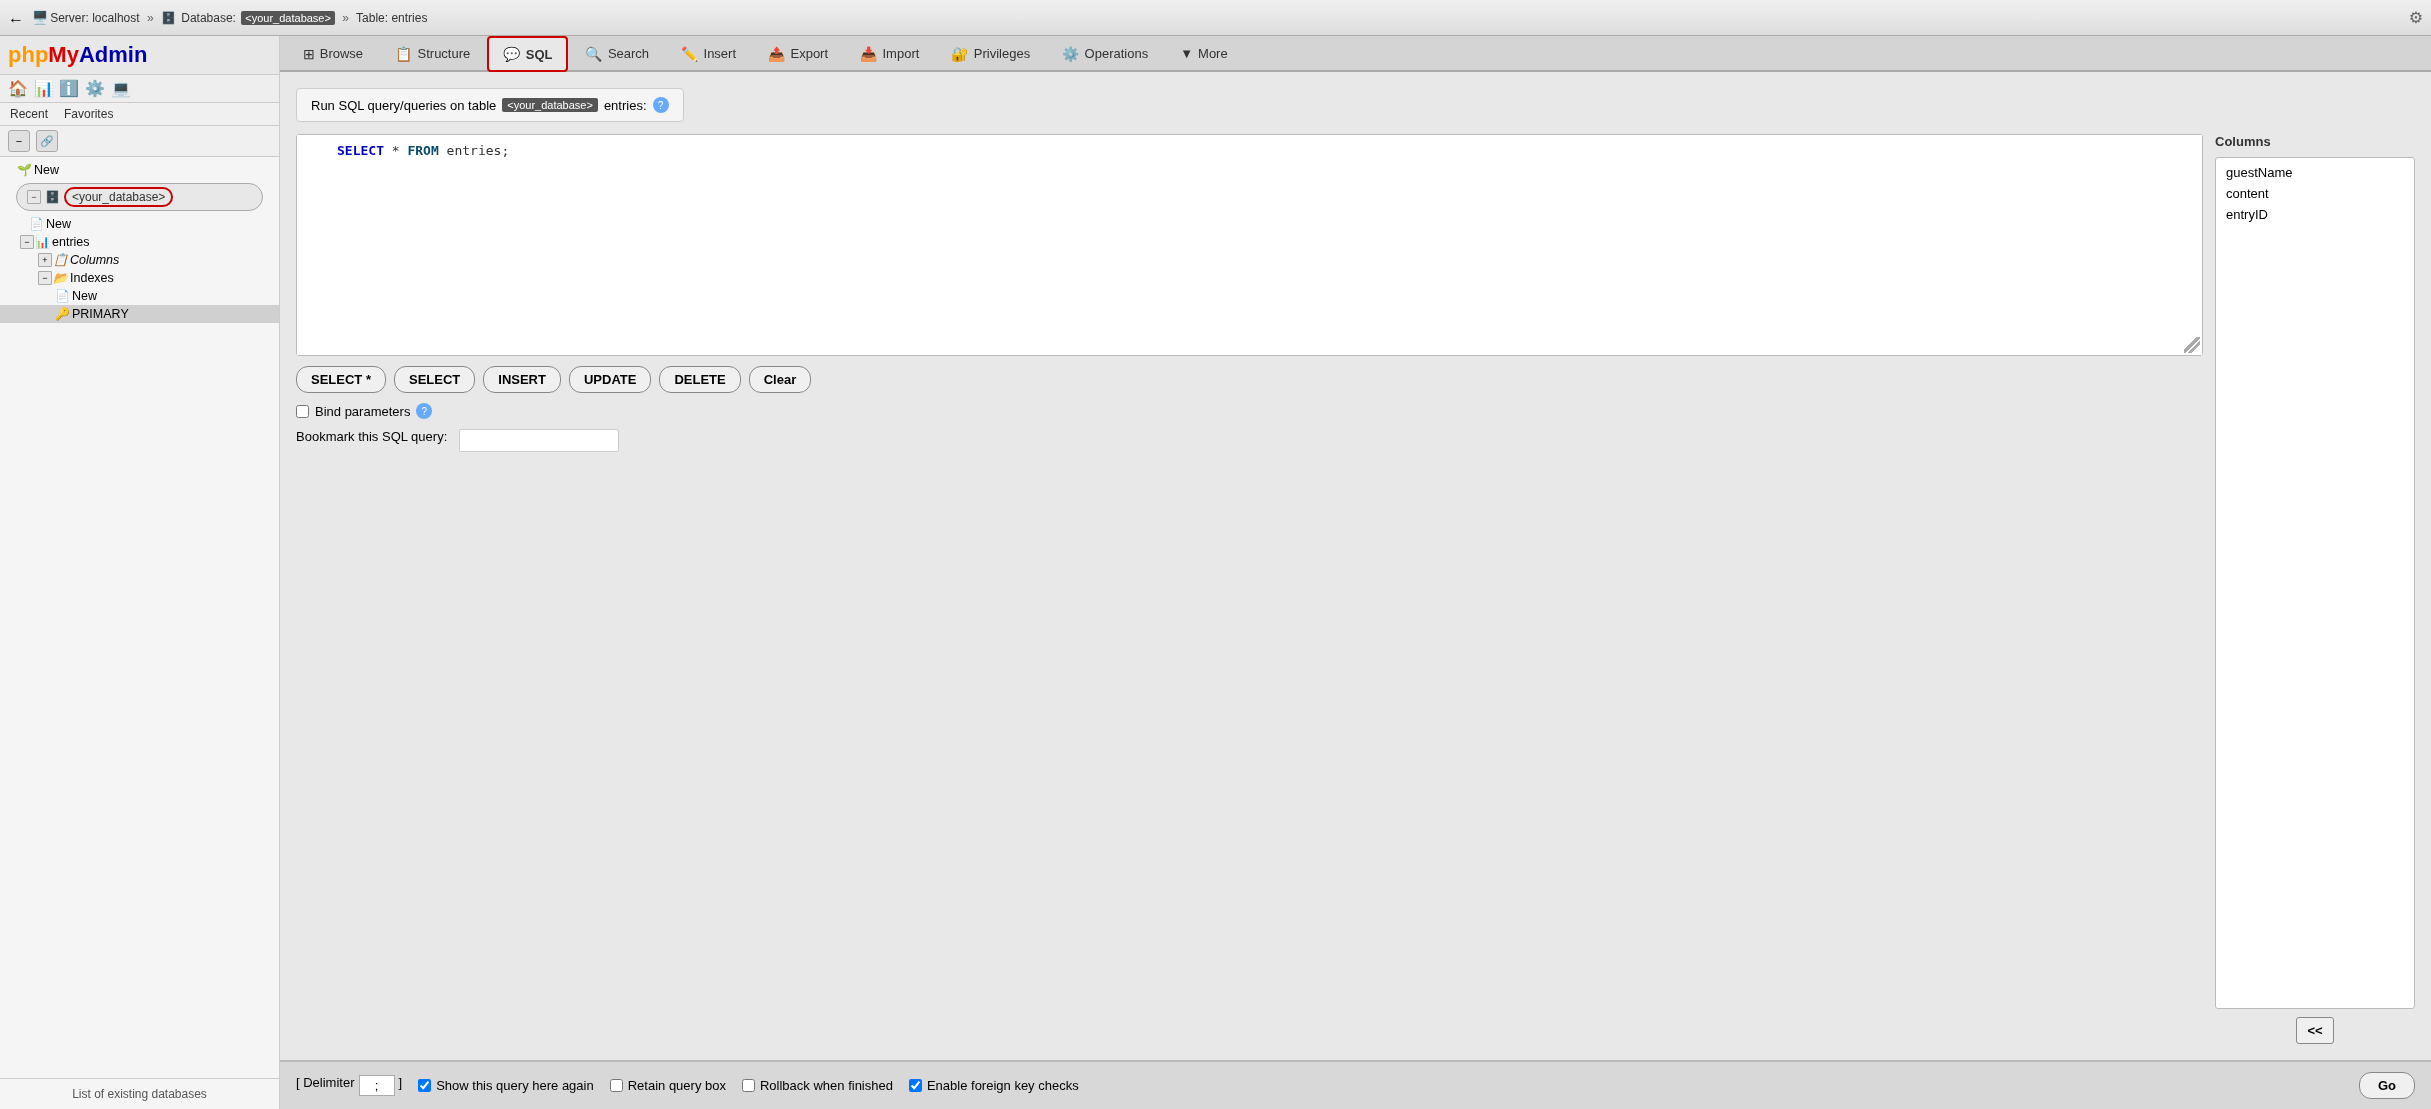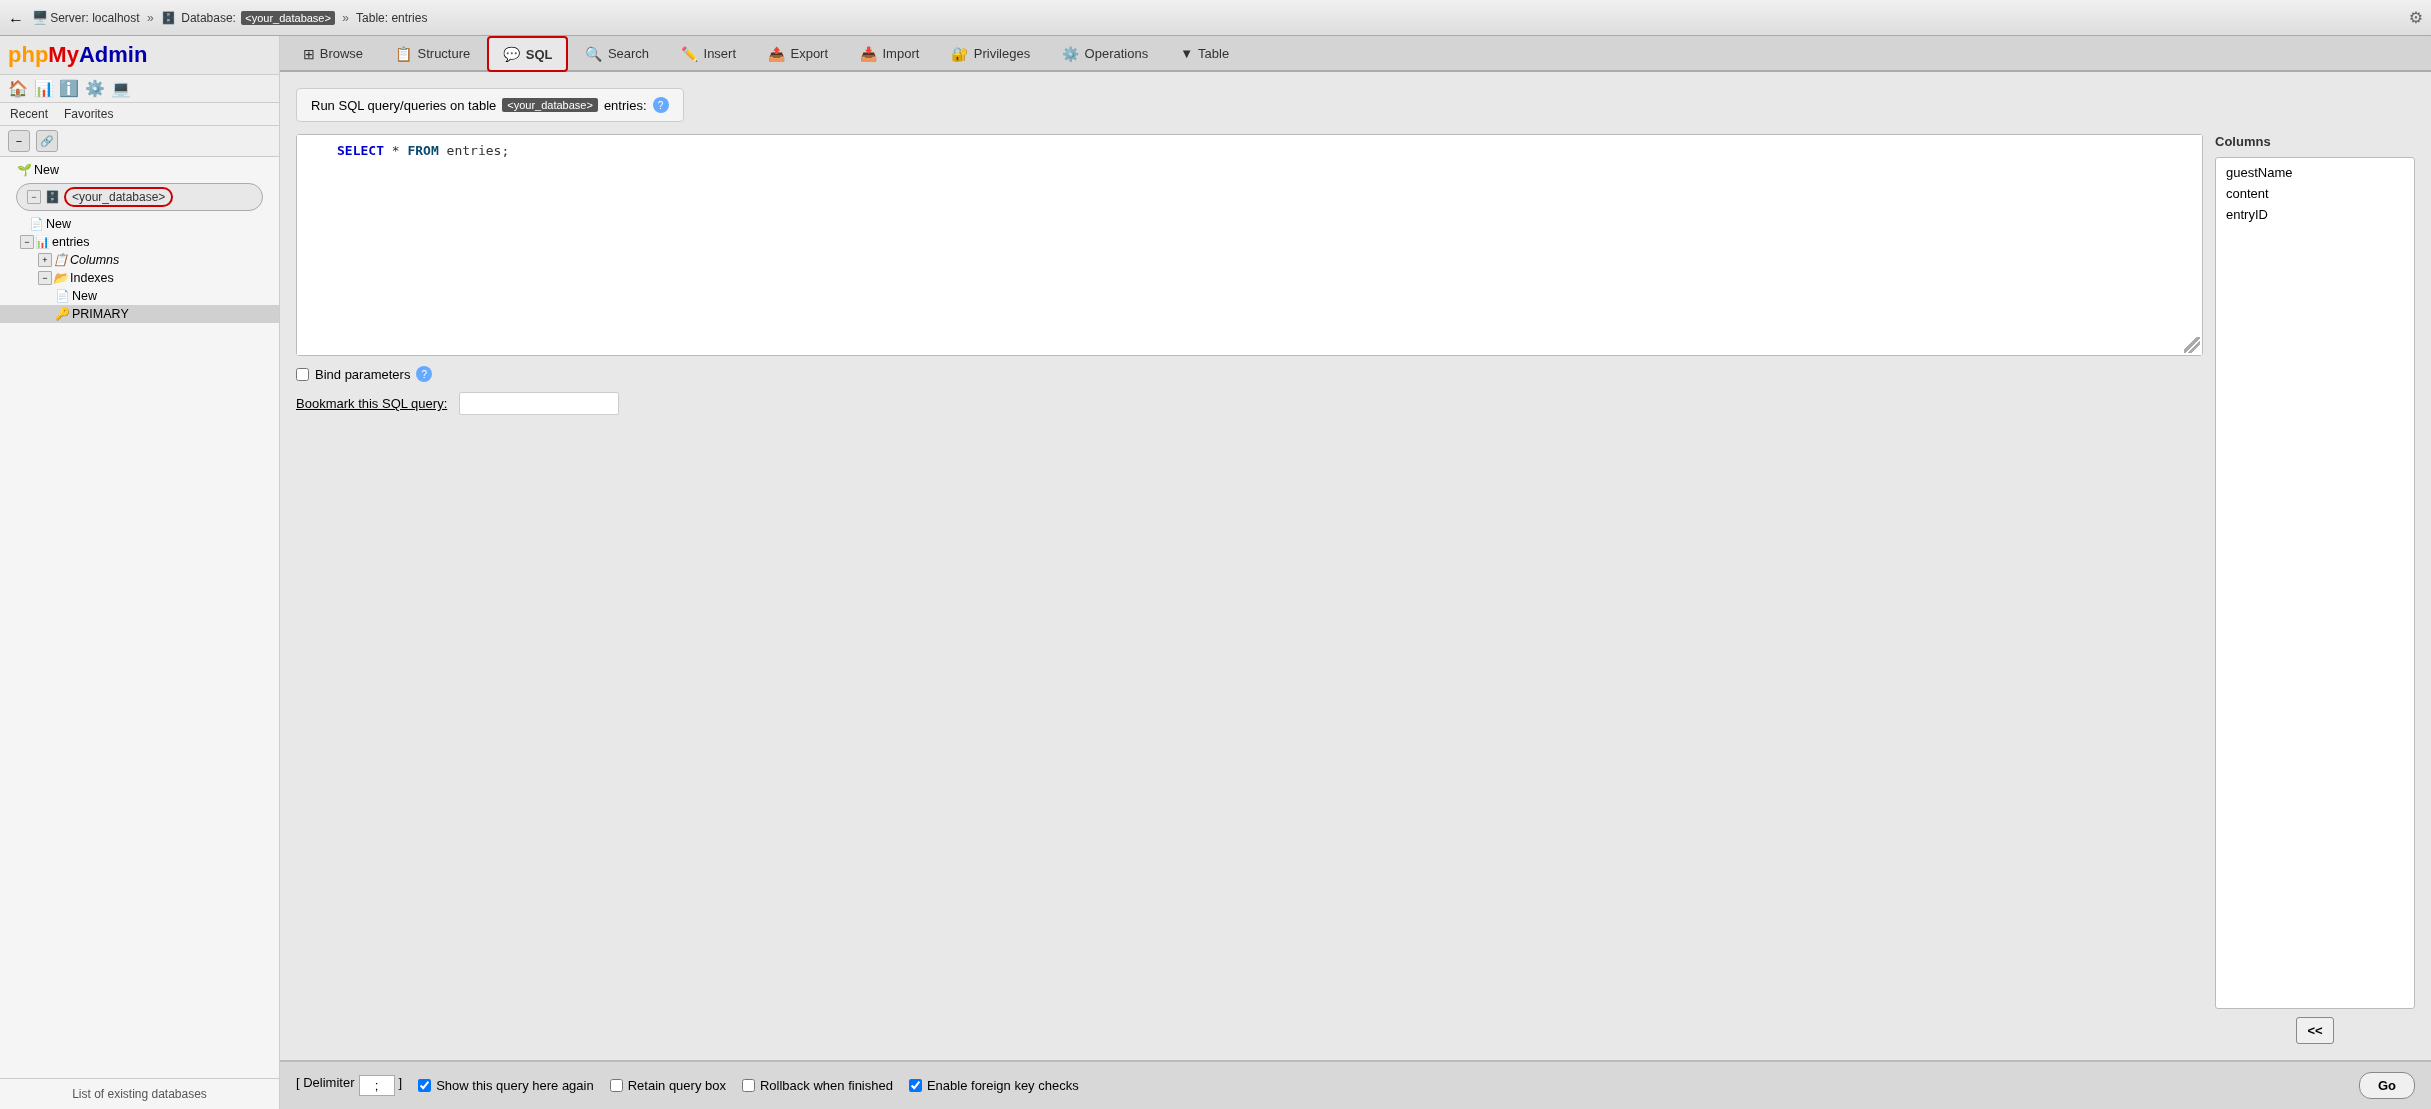--- a/index.html
+++ b/index.html
@@ -251,24 +251,22 @@
     }
 
     #bind-params {
       display: flex;
       align-items: center;
       gap: 6px;
       font-size: 13px;
     }
     #bookmark-row {
       display: flex;
-      align-items: center;
       gap: 12px;
       font-size: 13px;
-      text-decoration: underline;
     }
     #bookmark-input {
       border: 1px solid #ccc;
       border-radius: 2px;
       padding: 3px 6px;
       width: 160px;
       font-size: 13px;
     }
 
     
@@ -516,21 +514,21 @@
       <div class="tab">
         <span class="tab-icon">🔐</span>
         <span>Privileges</span>
       </div>
       <div class="tab">
         <span class="tab-icon">⚙️</span>
         <span>Operations</span>
       </div>
       <div class="tab">
         <span>▼</span>
-        <span>Table</span>
+        <span>More</span>
       </div>
     </div>
 
     <div id="content">
 
       <div id="sql-header">
         <span>Run SQL query/queries on table</span>
         <span class="db-tag">&lt;your_database&gt;</span>
         <span>entries:</span>
         <span class="help-icon">?</span>
@@ -545,20 +543,28 @@
             </div>
             <div style="position:relative; padding: 8px 8px 8px 40px; min-height: 220px; font-family: monospace; font-size: 13px; background: #fff; color: #333;">
               <span style="color: #00c; font-weight: bold;">SELECT</span>
               <span> * </span>
               <span style="color: #0c4a6e; font-weight: bold;">FROM</span>
               <span> entries;</span>
               <div class="resize-indicator"></div>
             </div>
           </div>
 
+          <div id="query-buttons">
+            <button class="query-btn">SELECT *</button>
+            <button class="query-btn">SELECT</button>
+            <button class="query-btn">INSERT</button>
+            <button class="query-btn">UPDATE</button>
+            <button class="query-btn">DELETE</button>
+            <button class="query-btn">Clear</button>
+          </div>
 
 
           <div id="bind-params">
             <input type="checkbox" style="">
             <label>Bind parameters</label>
             <span class="help-icon">?</span>
           </div>
 
           <div id="bookmark-row">
             <label>Bookmark this SQL query:</label>

